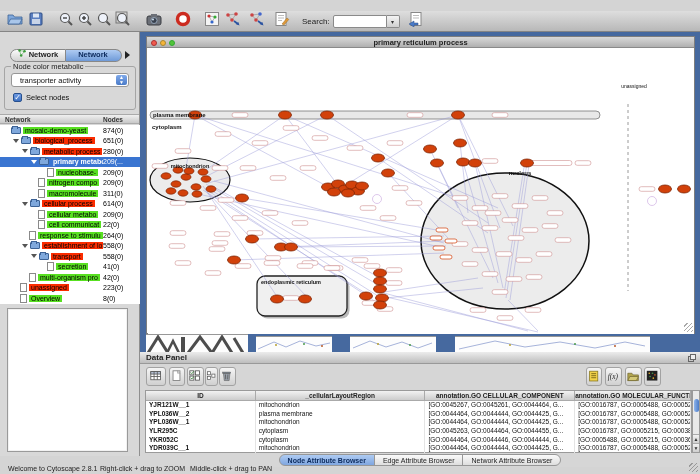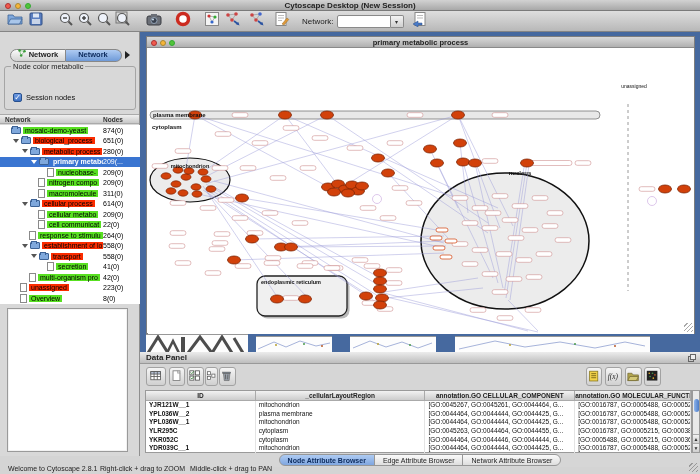--- a/index.html
+++ b/index.html
@@ -135,26 +135,20 @@
   
   .status { position:absolute; font-size:7px; color:#222; top:465px; }
   .appgrip { position:absolute; right:2px; bottom:2px; width:9px; height:9px;
     background:repeating-linear-gradient(135deg,#d4d4d4 0 2px,#9a9a9a 2px 3px); }
 </style>
 </head>
 <body>
 
 <div id="app">
 
-  <div class="titlebar">
-    <span class="light l-red"></span>
-    <span class="light l-yel"></span>
-    <span class="light l-grn"></span>
-    <span class="title">Cytoscape Desktop (New Session)</span>
-  </div>
 
   <div class="toolbar">
     <span id="tb-left"><span class="tbi" style="margin-left: 6px;">
           <svg viewBox="0 0 16 16">
             <path d="M1 4h5l1.5 2H15v7H1z" fill="#7fa8dc" stroke="#3c6296" stroke-width="0.8"></path>
             <path d="M1 13l2.5-5H15l-2.5 5z" fill="#a9c6ea" stroke="#3c6296" stroke-width="0.8"></path>
           </svg>
         </span><span class="tbi" style="margin-left: 4px;">
           <svg viewBox="0 0 16 16">
             <rect x="2" y="2" width="12" height="12" rx="1" fill="#5b7fc0" stroke="#2e4f86"></rect>
@@ -224,21 +218,21 @@
           </svg>
         </span><span class="tbi" style="margin-left: 8px;">
           <svg viewBox="0 0 16 16">
             <rect x="2" y="1.5" width="10" height="13" fill="#fff" stroke="#888"></rect>
             <line x1="4" y1="4.5" x2="10" y2="4.5" stroke="#bbb"></line>
             <line x1="4" y1="7" x2="10" y2="7" stroke="#bbb"></line>
             <line x1="4" y1="9.5" x2="8" y2="9.5" stroke="#bbb"></line>
             <path d="M8 13L13 7l1.8 1.5L10 14z" fill="#e09a3a" stroke="#9a6a20" stroke-width="0.5"></path>
           </svg>
         </span></span>
-    <span class="searchlbl">Network:</span>
+    <span class="searchlbl">Search:</span>
     <span class="searchbox">
       <input value="" style="">
       <span class="searchbtn">▾</span>
     </span>
     <span id="tb-right"><span class="tbi" style="margin-left: 8px;">
           <svg viewBox="0 0 16 16">
             <rect x="3" y="1.5" width="10" height="13" fill="#fff" stroke="#888"></rect>
             <line x1="5" y1="4.5" x2="11" y2="4.5" stroke="#bbb"></line>
             <line x1="5" y1="7" x2="11" y2="7" stroke="#bbb"></line>
             <path d="M1 13l5-3v2h4v2H6v2z" fill="#4a7bc8" stroke="#2e4f86" stroke-width="0.5"></path>
@@ -257,23 +251,27 @@
             </svg></span>
           <span>Network</span>
         </div>
         <div class="ptab active">
           <span>Network</span>
         </div>
         <span class="ptab-arrow"></span>
       </div>
     <div class="fset">
       <span class="legend">Node color metabolic</span>
+      <div class="combo">
+        <span>transporter activity</span>
+        <span class="step">▲<br>▼</span>
+      </div>
       <div class="cbrow">
         <span class="cbox">✓</span>
-        <span class="cblabel">Session nodes</span>
+        <span class="cblabel">Select nodes</span>
       </div>
     </div>
     <div class="treehead">
       <span class="th-net">Network</span>
       <span class="th-nodes">Nodes</span>
     </div>
     <div id="tree">
         <div class="trow">
           <span class="tw" style="width: 11px;"></span>
           <span class="tfolder"></span>
@@ -385,21 +383,21 @@
       </div>
     <div class="birdseye"></div>
   </div>
 
   <div class="workspace">
     <div class="frame">
       <div class="ftitle">
         <span class="fl l-red" style="left:4px"></span>
         <span class="fl l-yel" style="left:13px"></span>
         <span class="fl l-grn" style="left:22px"></span>
-        <span class="title">primary metabolic process</span>
+        <span class="title">primary reticulum process</span>
       </div>
       <div class="canvas" id="netcanvas"><svg width="546" height="286" viewBox="0 0 546 286">
             <rect x="2" y="63" width="450" height="8" rx="4" fill="#e8e8e8" stroke="#777" stroke-width="0.8"></rect>
             <ellipse cx="42" cy="132" rx="40" ry="22" fill="#ececec" stroke="#111" stroke-width="1.2"></ellipse>
             <ellipse cx="357" cy="193" rx="84" ry="68" fill="#ececec" stroke="#111" stroke-width="1.5"></ellipse>
             <rect x="111.5" y="230.5" width="90" height="40" rx="8" fill="#8a8a8a" opacity="0.6"></rect>
             <rect x="109" y="228" width="90" height="40" rx="8" fill="#f0f0f0" stroke="#222" stroke-width="1.3"></rect>
             <line x1="47" y1="67" x2="38" y2="120" stroke="#9a9ad8" stroke-width="0.9" opacity="0.5"></line>
             <line x1="137" y1="67" x2="52" y2="126" stroke="#9a9ad8" stroke-width="0.9" opacity="0.5"></line>
             <line x1="179" y1="67" x2="55" y2="130" stroke="#9a9ad8" stroke-width="0.9" opacity="0.5"></line>

